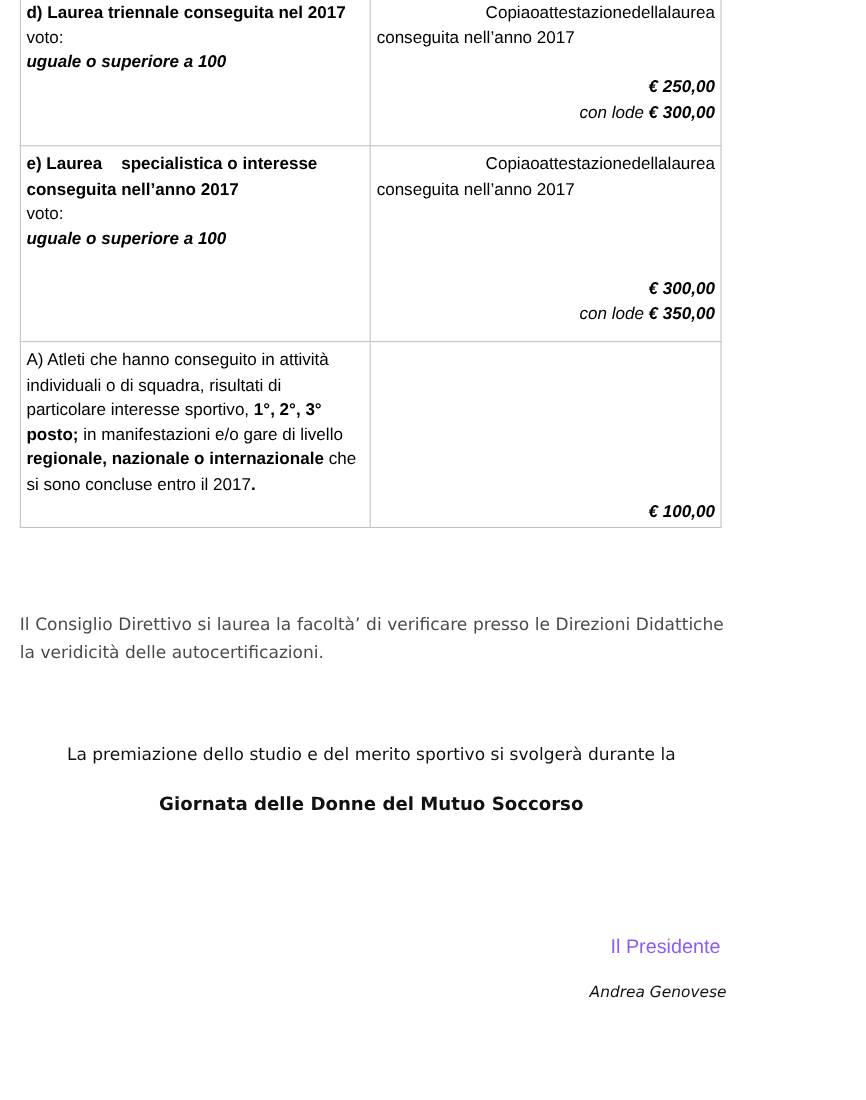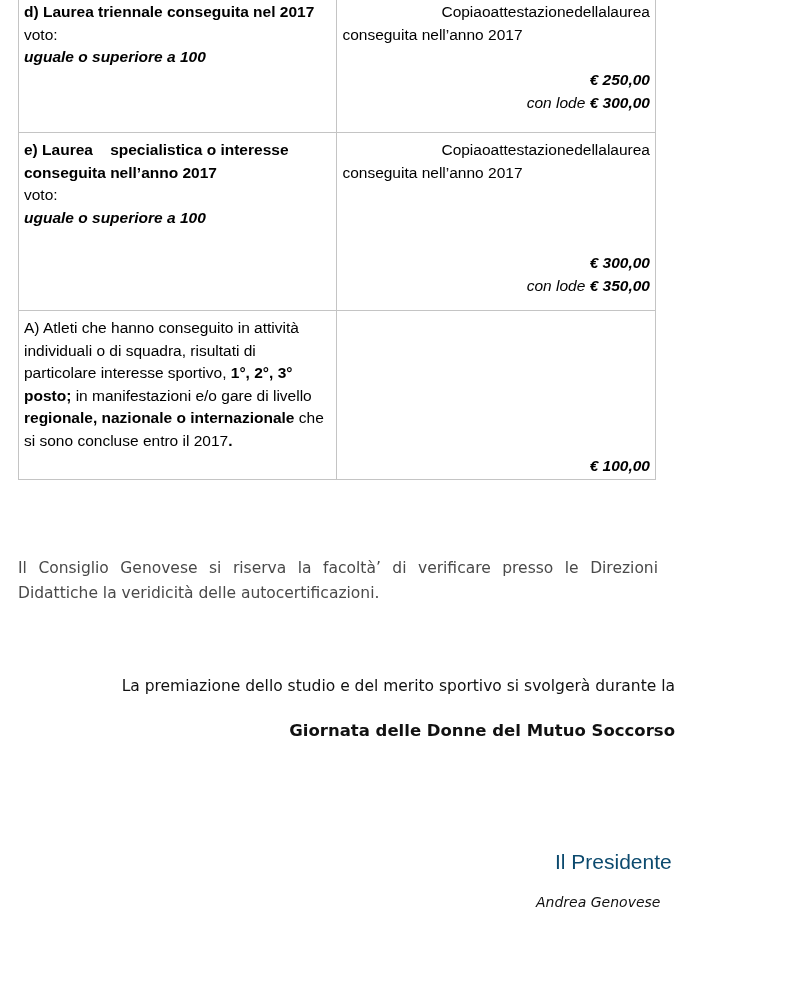--- a/index.html
+++ b/index.html
@@ -25,29 +25,29 @@
   .row-d { height: 138px; }
   .row-e { height: 178px; }
   .row-a { height: 169px; }
 
   .note {
     position: absolute; left: 18px; top: 556px; width: 640px;
     font-family: "DejaVu Sans", sans-serif; font-size: 15.5px; line-height: 24.5px; color: #4a4a4a;
   }
   .note p { margin: 0; }
   .center-line {
-    position: absolute; left: 0; width: 675px; text-align: right;
+    position: absolute; left: 0; width: 675px; text-align: center;
     font-family: "DejaVu Sans", sans-serif; color: #111;
   }
   .l1 { top: 677px; font-size: 15.5px; }
   .l2 { top: 721px; font-size: 16.5px; font-weight: bold; }
   .l3 { top: 766px; font-size: 17px; }
   .sig-title {
     position: absolute; left: 555px; top: 850px;
-    font-family: "Liberation Sans", sans-serif; font-size: 21px; color: #0c4a6e;
+    font-family: "Liberation Sans", sans-serif; font-size: 18px; color: #8b5cf6;
   }
   .sig-name {
     position: absolute; left: 536px; top: 894px;
     font-family: "DejaVu Sans", sans-serif; font-style: italic; font-size: 14px; color: #111;
   }
 </style>
 </head>
 <body>
 
 <div class="doc">
@@ -110,21 +110,21 @@
         <div><span>A) Atleti che hanno conseguito in attività individuali o di squadra, risultati di particolare interesse sportivo, </span><span class="b">1°, 2°, 3° posto;</span><span> in manifestazioni e/o gare di livello </span><span class="b">regionale, nazionale o internazionale</span><span> che si sono concluse entro il 2017</span><span class="b">.</span></div>
       </td>
       <td class="c2" style="vertical-align:bottom; padding-bottom:2px;">
         <div class="amount bi">€ 100,00</div>
       </td>
     </tr>
   </tbody>
     </table>
 
   <div class="note">
-    <p class="just">Il Consiglio Genovese si riserva la facoltà’ di verificare presso le Direzioni Didattiche la veridicità delle autocertificazioni.</p>
+    <p class="just">Il Consiglio Direttivo si laurea la facoltà’ di verificare presso le Direzioni Didattiche la veridicità delle autocertificazioni.</p>
   </div>
 
   <div class="center-line l1">La premiazione dello studio e del merito sportivo si svolgerà  durante la</div>
   <div class="center-line l2">Giornata delle Donne del Mutuo Soccorso</div>
 
   <div class="sig-title">Il Presidente</div>
   <div class="sig-name">Andrea Genovese</div>
 </div>
 
 </body></html>

